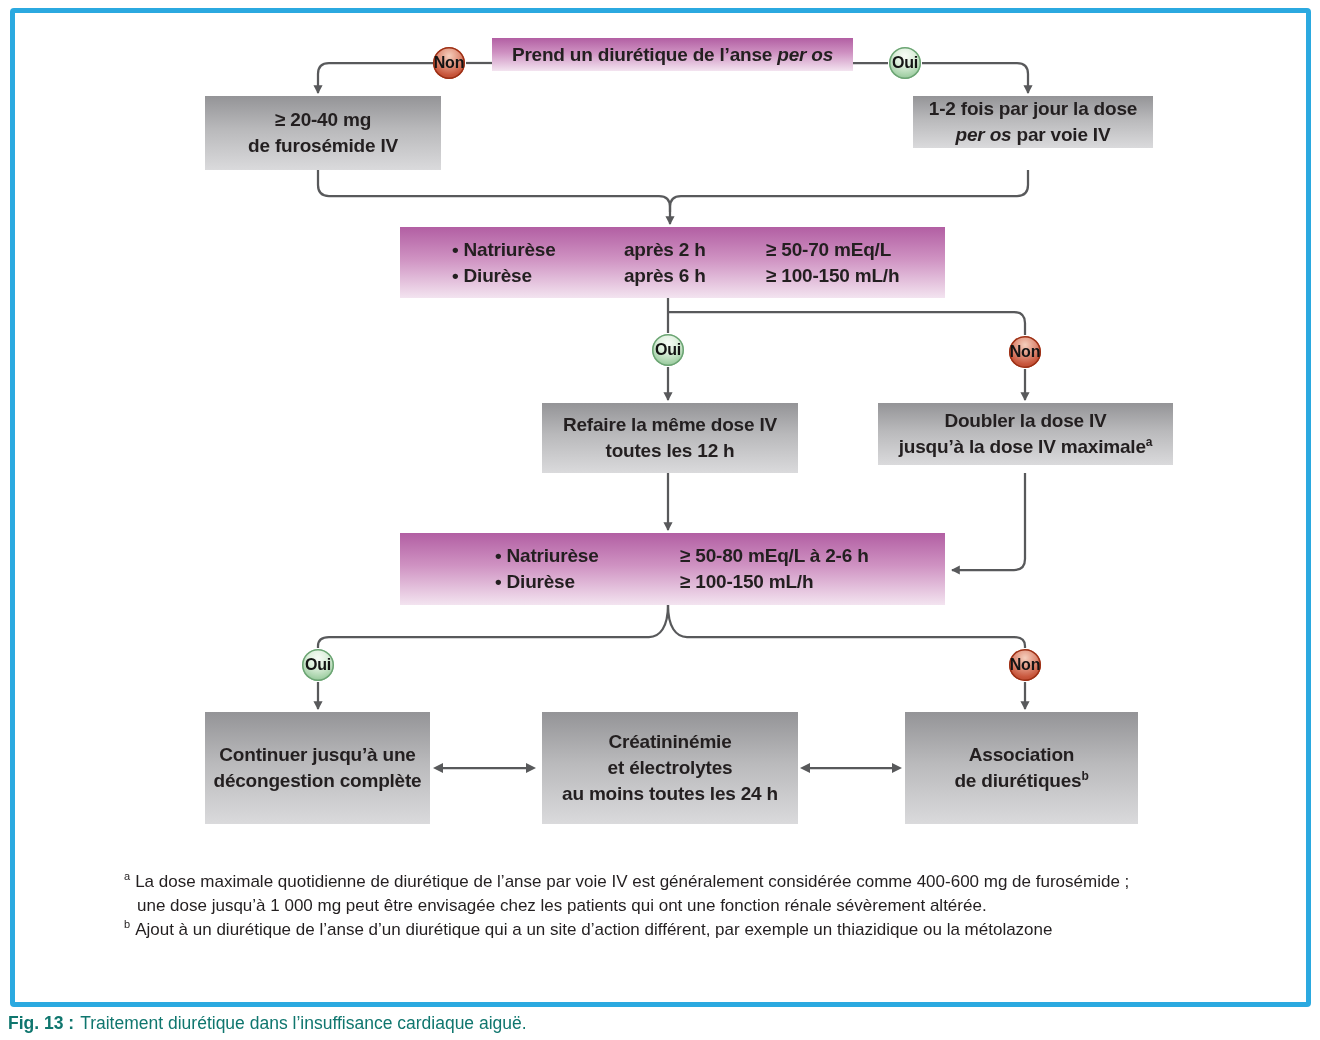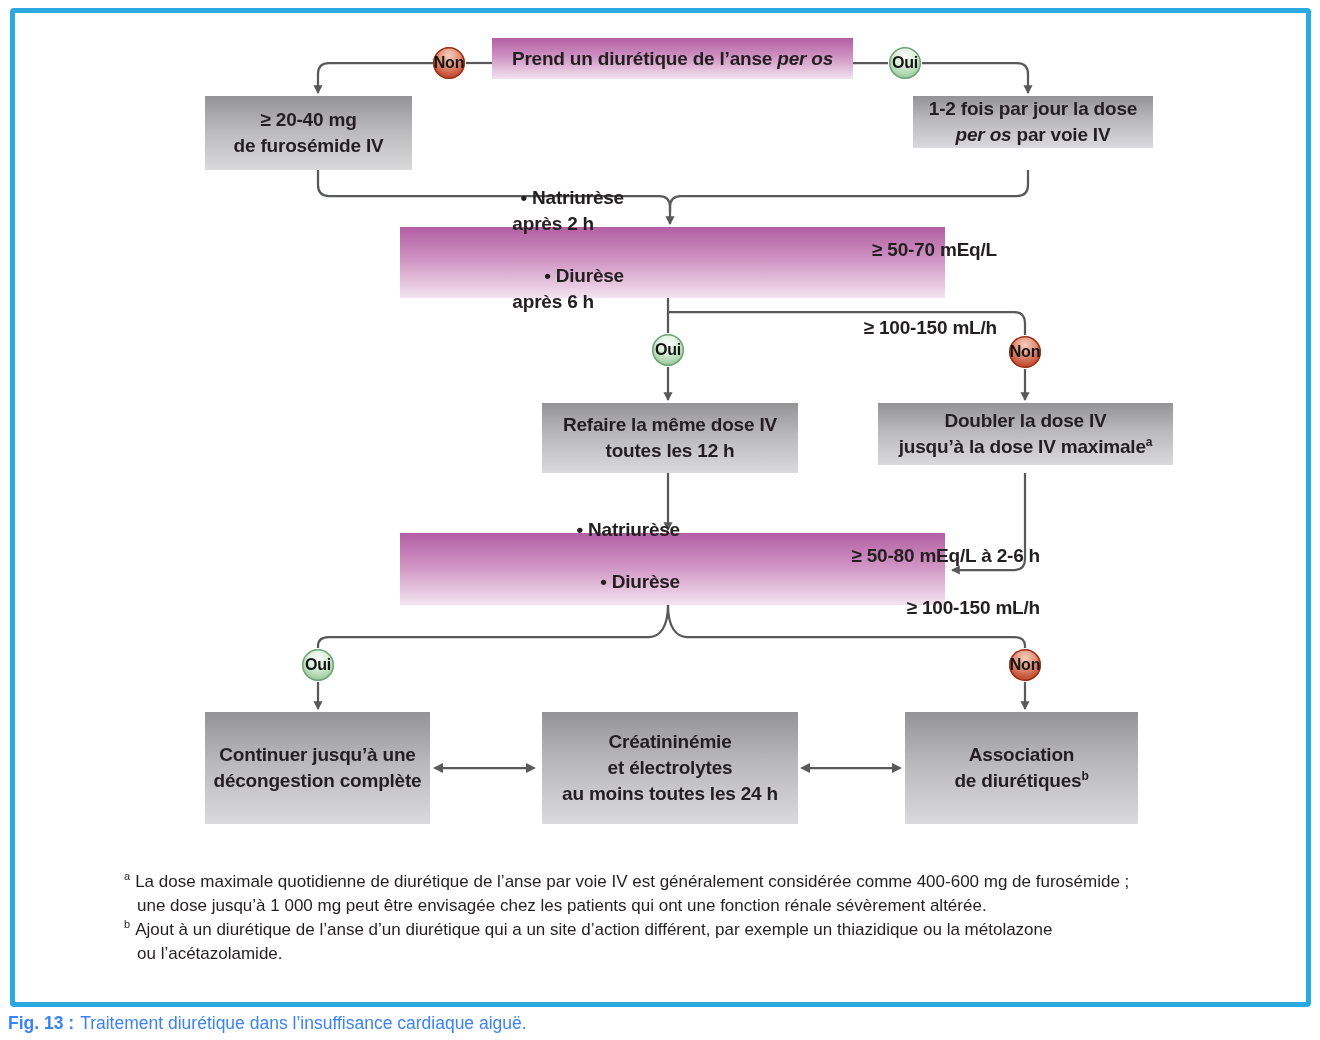--- a/index.html
+++ b/index.html
@@ -6,38 +6,38 @@
   body{width:1320px;height:1040px;position:relative;overflow:hidden;
        font-family:"Liberation Sans","DejaVu Sans",sans-serif;color:#231f20;}
   .frame{position:absolute;left:10px;top:8px;width:1301px;height:999px;
          box-sizing:border-box;border:5px solid #2BA9E0;border-radius:4px;background:#fff;}
   svg.wires{position:absolute;left:0;top:0;width:1320px;height:1040px;}
   .box{position:absolute;display:flex;flex-direction:column;align-items:center;justify-content:center;
        text-align:center;font-weight:bold;font-size:19px;line-height:26px;letter-spacing:-0.2px;}
   .gray{background:linear-gradient(180deg,#949497 0%,#b9b9bb 45%,#dadadc 100%);}
   .pink{background:linear-gradient(180deg,#b25fa3 0%,#cf92c2 45%,#f3e4f0 100%);}
   .check{align-items:stretch;}
-  .check .row{display:flex;text-align:right;width:100%;flex-direction:column;}
+  .check .row{display:flex;text-align:left;width:100%;}
   .c1 .row{padding-left:52px;}
   .c1 .lbl{width:172px;}
   .c1 .tme{width:142px;}
   .c2 .row{padding-left:95px;}
   .c2 .lbl{width:185px;}
   .chip{position:absolute;width:32px;height:32px;border-radius:50%;display:flex;align-items:center;
         justify-content:center;font-size:16px;font-weight:bold;color:#141414;letter-spacing:-0.2px;}
   .chip.oui{background:radial-gradient(circle at 50% 28%,#f7fbf6 0%,#ddefdc 35%,#a6d2a9 70%,#74ad7c 100%);
             box-shadow:inset 0 0 0 1.5px #6ba473;}
   .chip.non{background:radial-gradient(circle at 50% 28%,#f5cfbd 0%,#e0907a 38%,#c8563c 68%,#a93a20 100%);
             box-shadow:inset 0 0 0 1.5px #9c3015;}
   i{font-style:italic;}
   sup{font-size:12px;line-height:0;}
   .footnotes{position:absolute;left:124px;top:870px;font-size:17px;line-height:24px;white-space:nowrap;}
   .footnotes sup{font-size:11px;margin-right:5px;}
   .fn-cont{padding-left:13px;}
-  .caption{position:absolute;left:8px;top:1013px;font-size:17.5px;color:#3b82f6;text-align:center;}
+  .caption{position:absolute;left:8px;top:1013px;font-size:17.5px;color:#0f766e;text-align:center;}
   .caption .pfx{font-weight:bold;margin-right:6px;}
 </style>
 </head>
 <body>
 
 <div class="frame"></div>
 
 <svg class="wires" viewBox="0 0 1320 1040" aria-hidden="true">
   <defs>
     <marker id="arw" viewBox="0 0 12 12" refX="10" refY="6" markerWidth="11" markerHeight="11" orient="auto" markerUnits="userSpaceOnUse">
@@ -65,32 +65,32 @@
     <path d="M809,768 H893"></path>
   </g>
   <g fill="#58595b" stroke="none">
     <polygon points="443,763 443,773 433,768"></polygon>
     <polygon points="526,763 526,773 536,768"></polygon>
     <polygon points="810,763 810,773 800,768"></polygon>
     <polygon points="892,763 892,773 902,768"></polygon>
   </g>
 </svg>
 
-<div class="box pink" style="left:492px;top:38px;width:361px;height:41px;">
+<div class="box pink" style="left:492px;top:38px;width:361px;height:33px;">
   <div><span>Prend un diurétique de l’anse </span><i>per os</i></div>
 </div>
 
 <div class="chip non" style="left:433px;top:47px;">
     <span>Non</span>
   </div>
 <div class="chip oui" style="left:889px;top:47px;">
     <span>Oui</span>
   </div>
 
-<div class="box gray" style="left:205px;top:96px;width:207px;height:74px;">
+<div class="box gray" style="left:205px;top:96px;width:236px;height:74px;">
   <div>≥ 20-40 mg</div>
   <div>de furosémide IV</div>
 </div>
 <div class="box gray" style="left:913px;top:96px;width:240px;height:52px;justify-content:space-between;">
   <div>1-2 fois par jour la dose</div>
   <div><i>per os</i><span> par voie IV</span></div>
 </div>
 
 <div class="box pink check c1" style="left:400px;top:227px;width:545px;height:71px;">
   <div class="row">
@@ -150,18 +150,17 @@
 </div>
 <div class="box gray" style="left:905px;top:712px;width:233px;height:112px;align-items:center;">
   <div>Association</div>
   <div><span>de diurétiques</span><sup>b</sup></div>
 </div>
 
 <div class="footnotes">
   <div><sup>a</sup><span>La dose maximale quotidienne de diurétique de l’anse par voie IV est généralement considérée comme 400-600 mg de furosémide ;</span></div>
   <div class="fn-cont">une dose jusqu’à 1 000 mg peut être envisagée chez les patients qui ont une fonction rénale sévèrement altérée.</div>
   <div><sup>b</sup><span>Ajout à un diurétique de l’anse d’un diurétique qui a un site d’action différent, par exemple un thiazidique ou la métolazone</span></div>
-  <div class="fn-cont">ou l’acétazolamide.</div>
 </div>
 
 <div class="caption">
   <span class="pfx">Fig. 13 :</span><span>Traitement diurétique dans l’insuffisance cardiaque aiguë.</span>
 </div>
 
 </body></html>

